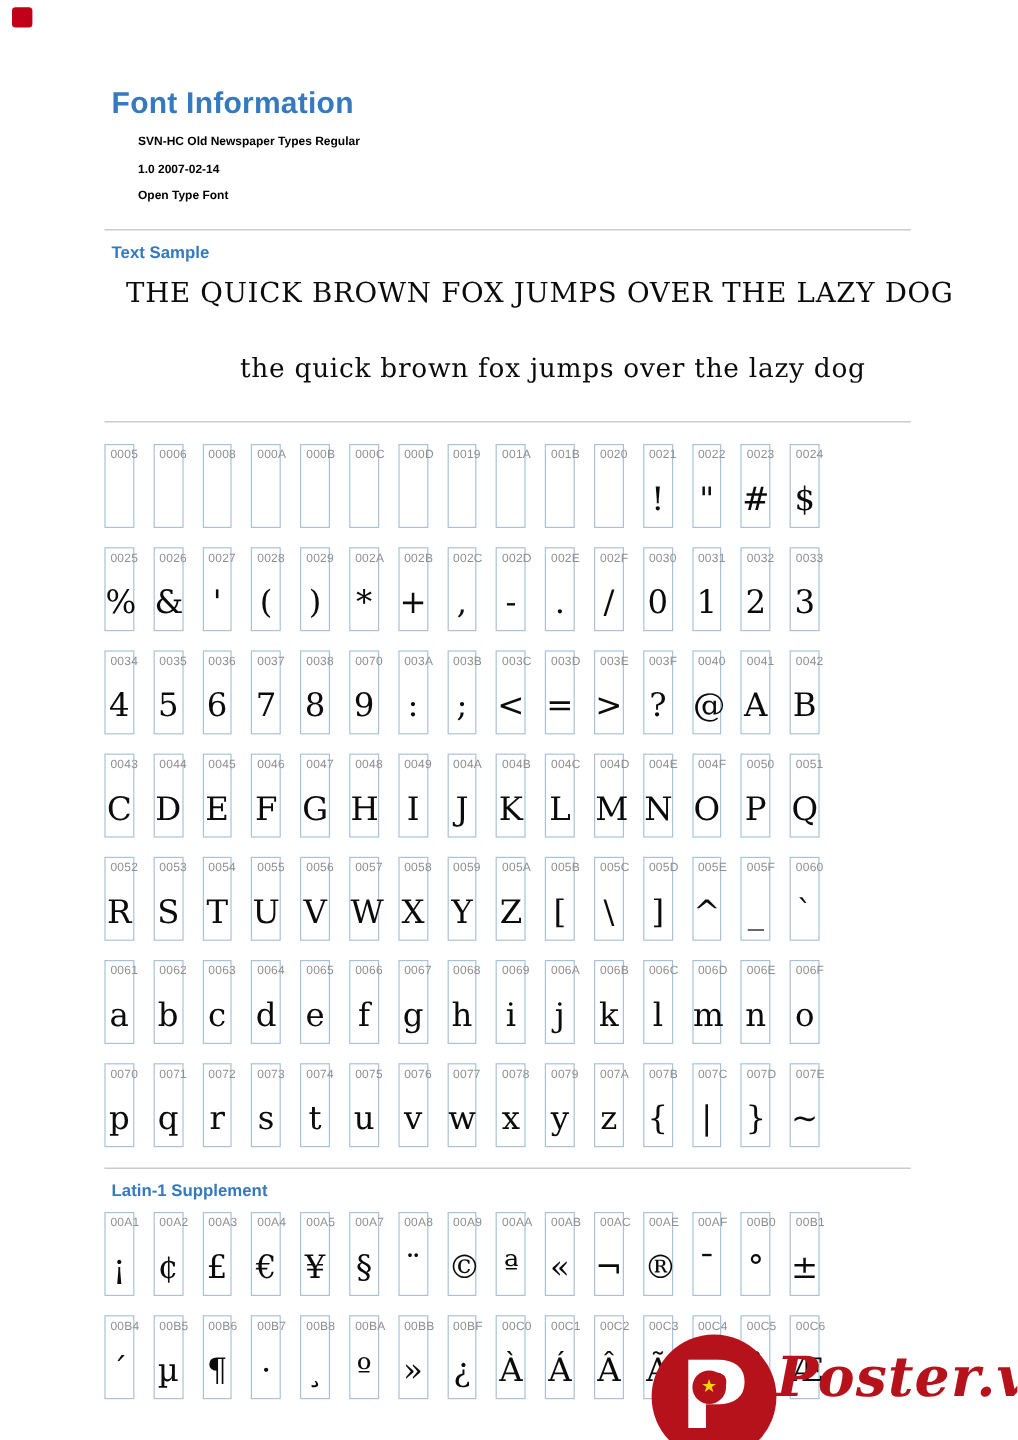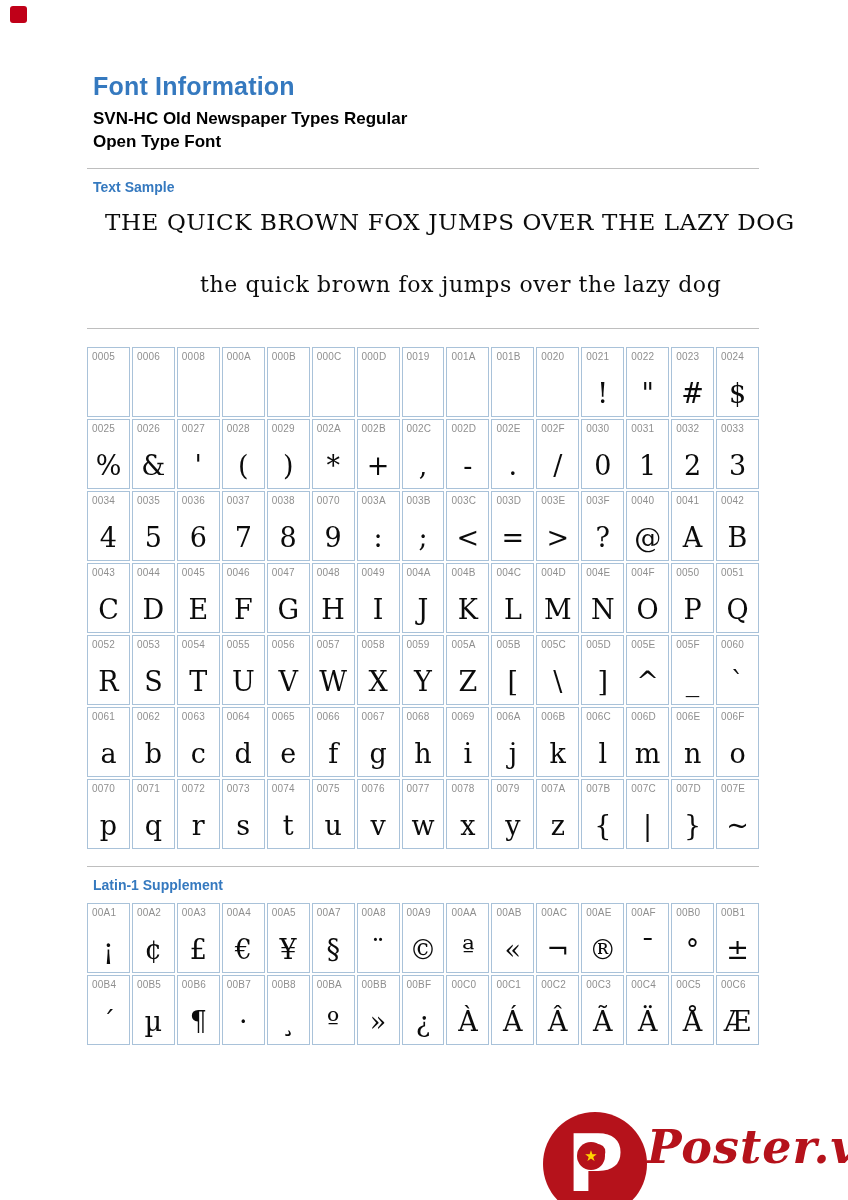--- a/index.html
+++ b/index.html
@@ -28,22 +28,23 @@
   }
   .content{
     position:absolute;left:87px;top:72px;width:672px;
   }
   .pad{padding-left:6px;}
   .page-title{
     font-size:25px;font-weight:bold;color:var(--heading-blue);
     letter-spacing:0.2px;margin-bottom:7px;
   }
   .info-line{
-    font-size:17px;font-weight:bold;color:#000;
+    font-size:10px;font-weight:bold;color:#000;
     line-height:22.5px;
+    margin-left:22px;
   }
   .rule{
     border:none;border-top:1px solid var(--rule-gray);
     width:672px;height:0;
   }
   .rule-1{margin-top:15px;}
   .rule-2{margin-top:31px;}
   .rule-3{margin-top:17px;}
   .section-label{
     font-size:14px;font-weight:bold;color:var(--heading-blue);
@@ -57,22 +58,22 @@
     margin-top:14px;margin-left:12px;
     font-size:23px;letter-spacing:0.6px;font-weight:500;
   }
   .sample-lower{
     margin-top:37px;margin-left:107px;
     font-size:22px;letter-spacing:0.6px;font-weight:500;
   }
   .glyph-grid{
     display:grid;
     grid-template-columns:repeat(15,1fr);
-    gap:2px;
-    width:672px;
+    gap:16px;
+    width:596px;
     margin-top:18px;
   }
   .glyph-grid.second{margin-top:10px;}
   .cell{
     position:relative;
     height:70px;
     border:1px solid var(--grid-border);
     background:#fff;
   }
   .cell .code{
@@ -122,20 +123,21 @@
 <body>
 
 <div class="page">
 
   <div class="corner-mark"></div>
 
   <div class="content">
     <div class="pad">
       <div class="page-title">Font Information</div>
       <div class="info-line">SVN-HC Old Newspaper Types Regular</div>
+      <div class="info-line">1.0 2007-02-14</div>
       <div class="info-line">Open Type Font</div>
     </div>
 
     <hr class="rule rule-1">
 
     <div class="pad">
       <div class="section-label">Text Sample</div>
       <div class="sample-line sample-upper">THE QUICK BROWN FOX JUMPS OVER THE LAZY DOG</div>
       <div class="sample-line sample-lower">the quick brown fox jumps over the lazy dog</div>
     </div>

